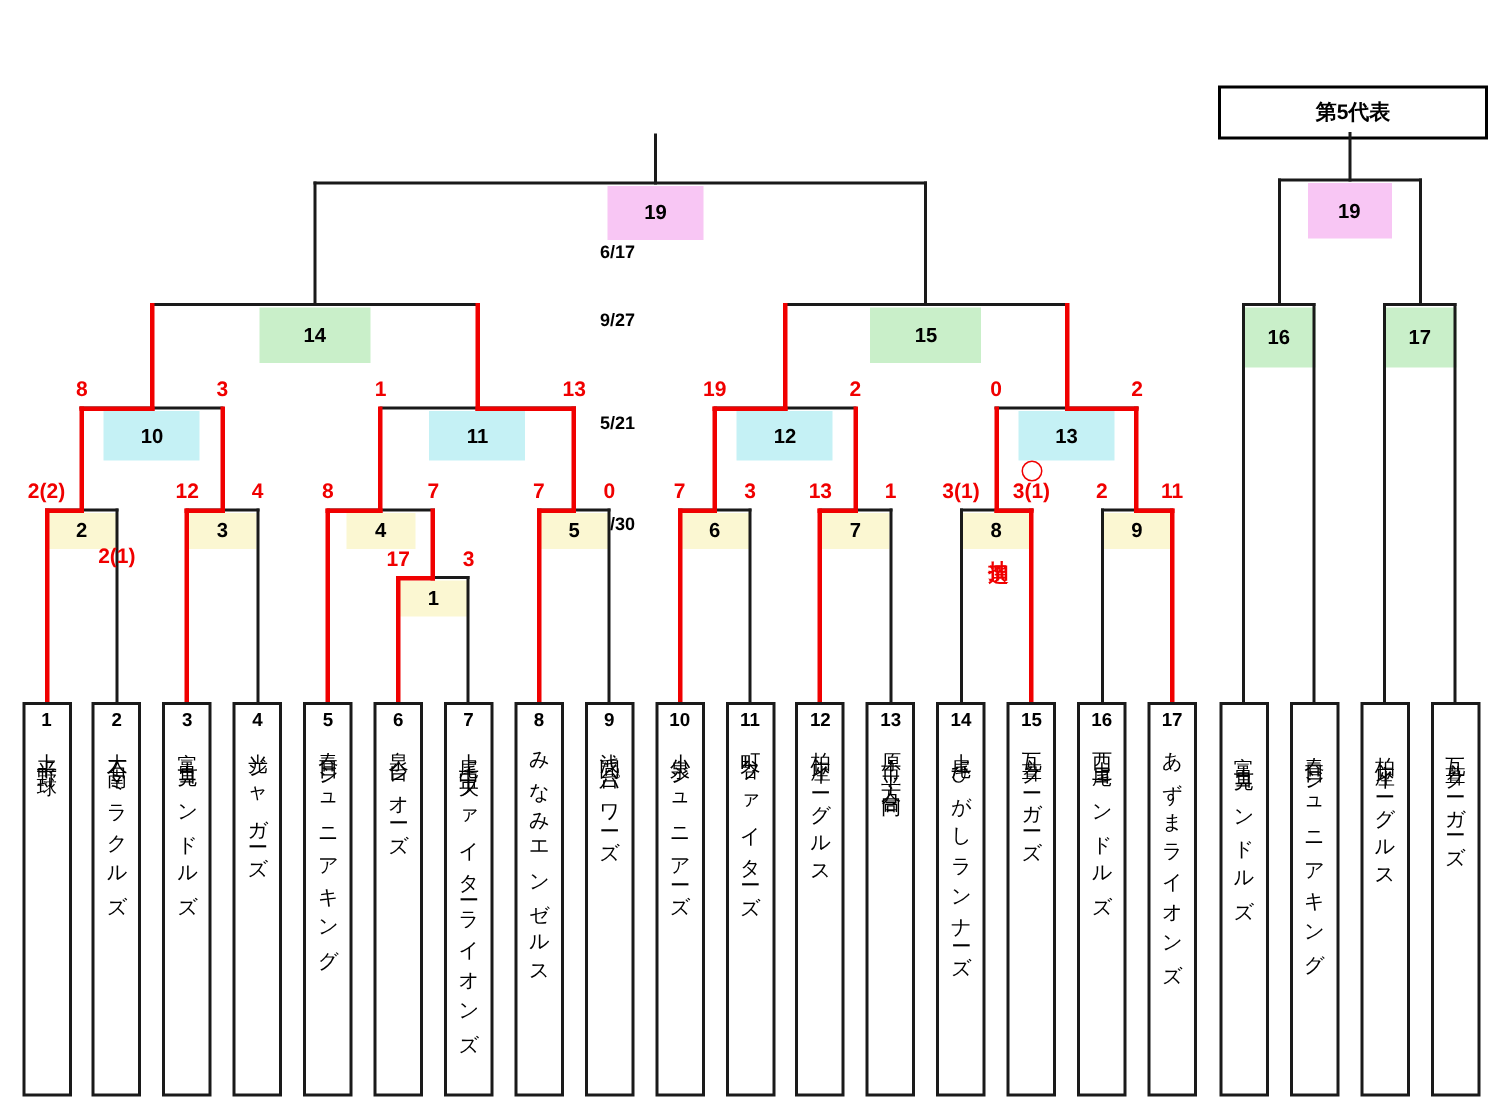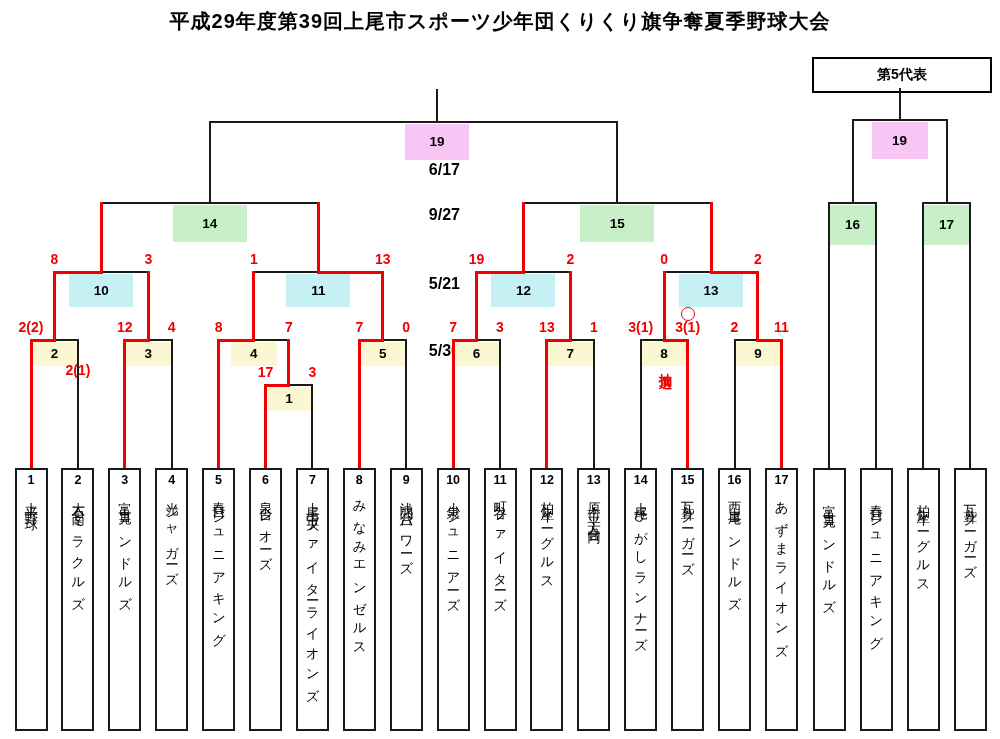--- a/index.html
+++ b/index.html
@@ -11,40 +11,39 @@
   #page-title{
     left:0;top:8px;width:1000px;text-align:center;
     font-size:20px;font-weight:bold;color:#000;letter-spacing:1px;
   }
   .framebox{
     border:2px solid #000;background:#fff;display:flex;
     align-items:center;justify-content:center;font-weight:bold;color:#000;
   }
   #qual-note{left:8px;top:57px;width:787px;height:32px;font-size:14.5px;}
   #fifth-rep{left:812px;top:57px;width:176px;height:32px;font-size:14px;}
-  .datelabel{width:60px;text-align:right;font-size:16px;font-weight:bold;color:#000;}
+  .datelabel{width:60px;text-align:left;font-size:12px;font-weight:bold;color:#000;}
   .match-box{display:flex;align-items:center;justify-content:center;
     font-size:13.5px;font-weight:600;color:#000;z-index:1;}
   .line{z-index:2;}
   .redline{z-index:3;}
   .score{width:52px;text-align:center;font-size:14px;font-weight:bold;color:#f00000;z-index:5;}
   .team-col{background:#fff;border:2px solid #1a1a1a;box-sizing:border-box;z-index:4;}
   .team-num{margin-top:3px;height:16px;text-align:center;font-size:12.5px;font-weight:600;color:#000;}
   .team-name-wrap{display:flex;justify-content:center;}
   .team-name{writing-mode:vertical-rl;font-size:13.5px;letter-spacing:5px;color:#000;line-height:1;}
   #lottery-note{left:656px;top:362px;writing-mode:vertical-rl;font-size:13.5px;
     font-weight:600;color:#f00000;letter-spacing:3px;z-index:5;}
   #lottery-circle{left:681px;top:307px;width:12px;height:12px;border:1.5px solid #f00000;
     border-radius:50%;z-index:5;background:transparent;}
 </style>
 </head>
 <body>
 
 <div id="stage">
-  <div class="abs" id="page-title">平成29年度第39回上尾市スポーツ少年団くりくり旗争奪夏季野球大会</div>
   <div class="abs framebox" id="fifth-rep">第5代表</div>
 
   <div class="abs datelabel" style="left:400px;top:161px;">6/17</div>
   <div class="abs datelabel" style="left:400px;top:206px;">9/27</div>
   <div class="abs datelabel" style="left:400px;top:275px;">5/21</div>
   <div class="abs datelabel" style="left:400px;top:342px;">5/30</div>
 
   <div class="abs" id="lottery-note">抽選</div>
   <div class="abs" id="lottery-circle"></div>
 <div class="abs team-col" style="left: 14.5px; top: 468px; width: 33px; height: 263px;">

